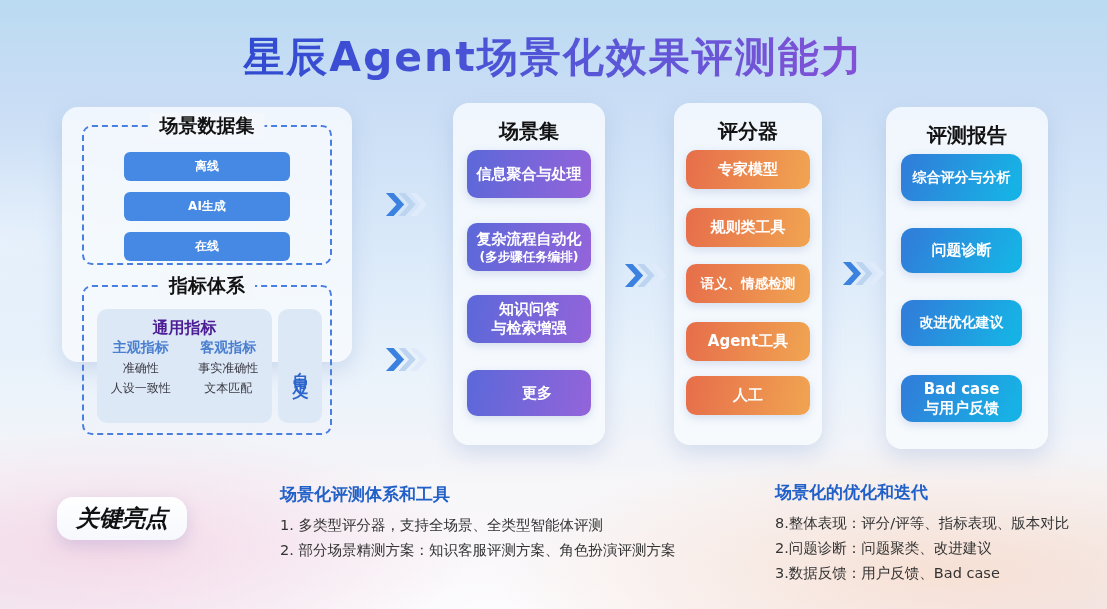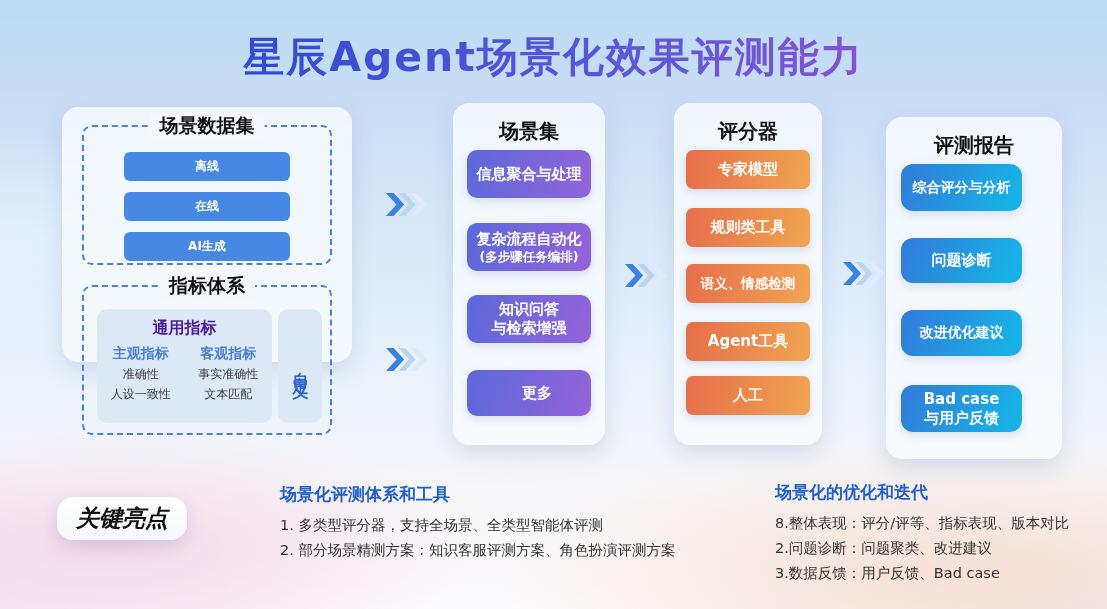--- a/index.html
+++ b/index.html
@@ -19,21 +19,21 @@
     background:linear-gradient(90deg,#2b49d0 18%,#5a57d8 55%,#8c50d5 82%);
     -webkit-background-clip:text; background-clip:text; color:transparent;
   }
   .card{
     position:absolute; background:rgba(247,250,254,0.85); border-radius:16px;
     box-shadow:0 8px 22px rgba(130,155,205,0.28);
   }
   #card1{ left:62px;  top:107px; width:290px; height:255px; }
   #card2{ left:453px; top:103px; width:152px; height:342px; }
   #card3{ left:674px; top:103px; width:148px; height:342px; }
-  #card4{ left:886px; top:117px; width:176px; height:342px; }
+  #card4{ left:886px; top:107px; width:162px; height:342px; }
   .card-title{
     position:absolute; top:15px; left:0; width:100%; text-align:center;
     font-size:20px; font-weight:800; color:#121212;
   }
   
   .dashed{
     position:absolute; left:20px; width:250px;
     border:2px dashed #4a7fe0; border-radius:10px;
   }
   #group-dataset{ top:18px; height:140px; }
@@ -48,21 +48,21 @@
     width:166px; height:29px; background:#4689e5; border-radius:6px;
     color:#fff; font-weight:700; font-size:12px;
     display:flex; align-items:center; justify-content:center;
   }
   .general-box{
     position:absolute; left:13px; top:22px; width:175px; height:114px;
     background:#dde8f6; border-radius:10px; text-align:center;
   }
   .general-title{ margin-top:9px; font-size:16px; font-weight:800; color:#4c1d95;text-align:center; }
   .general-grid{
-    display:grid; grid-template-columns:1fr 1fr; margin-top:6px; row-gap:3px;
+    display:grid; grid-template-columns:1fr 1fr; row-gap:3px;
     align-items:center;
   }
   .g-header{ font-size:14px; font-weight:700; color:#4a7fd0; }
   .g-item{ font-size:12px; color:#3a3a44; }
   .custom-box{
     position:absolute; left:194px; top:22px; width:44px; height:114px;
     background:#dde8f6; border-radius:10px;
     display:flex; align-items:center; justify-content:center;
   }
   .custom-text{
@@ -77,21 +77,21 @@
     box-shadow:0 3px 8px rgba(120,140,190,0.25);
   }
   .btn-label{ white-space:pre-line; }
   .btn-sub{ font-size:12.5px; font-weight:700; }
   .btn-sub:empty{ display:none; }
   .btn-purple{ left:14px; width:124px; background:linear-gradient(100deg,#5e68d9 5%,#9164da 95%); }
   #sc0{ top:47px;  height:48px; }
   #sc1{ top:120px; height:48px; }
   #sc2{ top:192px; height:48px; }
   #sc3{ top:267px; height:46px;padding-left:16px; }
-  .btn-orange{ left:12px; width:124px; height:39px; background:linear-gradient(100deg,#e7704b 5%,#f0a251 95%);border-radius:7px; }
+  .btn-orange{ left:12px; width:124px; height:39px; background:linear-gradient(100deg,#e7704b 5%,#f0a251 95%); }
   #gr0{ top:47px; } #gr1{ top:105px; } #gr2{ top:161px;text-align:right; } #gr3{ top:219px; } #gr4{ top:273px; }
   .btn-cyan{ left:15px; width:121px; border-radius:12px; background:linear-gradient(115deg,#2f80da 10%,#17b2e5 90%); }
   #rp0{ top:47px;  height:47px; }
   #rp1{ top:121px; height:45px; }
   #rp2{ top:193px; height:46px; }
   #rp3{ top:268px; height:47px; }
   
   .arrow{ position:absolute; width:46px; height:25px; }
   #arrow1{ left:385px; top:192px; }
   #arrow2{ left:385px; top:347px; }
@@ -117,22 +117,22 @@
 
 <div class="canvas">
 
   <div class="title">星辰Agent场景化效果评测能力</div>
 
   <section class="card" id="card1">
     <div class="dashed" id="group-dataset">
       <span class="legend">场景数据集</span>
       <div class="dataset-buttons">
         <div class="btn-blue">离线</div>
+        <div class="btn-blue">AI生成</div>
         <div class="btn-blue">在线</div>
-        <div class="btn-blue">AI生成</div>
       </div>
     </div>
     <div class="dashed" id="group-metrics">
       <span class="legend">指标体系</span>
       <div class="general-box">
         <div class="general-title">通用指标</div>
         <div class="general-grid">
           <div class="g-header">主观指标</div>
           <div class="g-header">客观指标</div>
           <div class="g-item">准确性</div>

